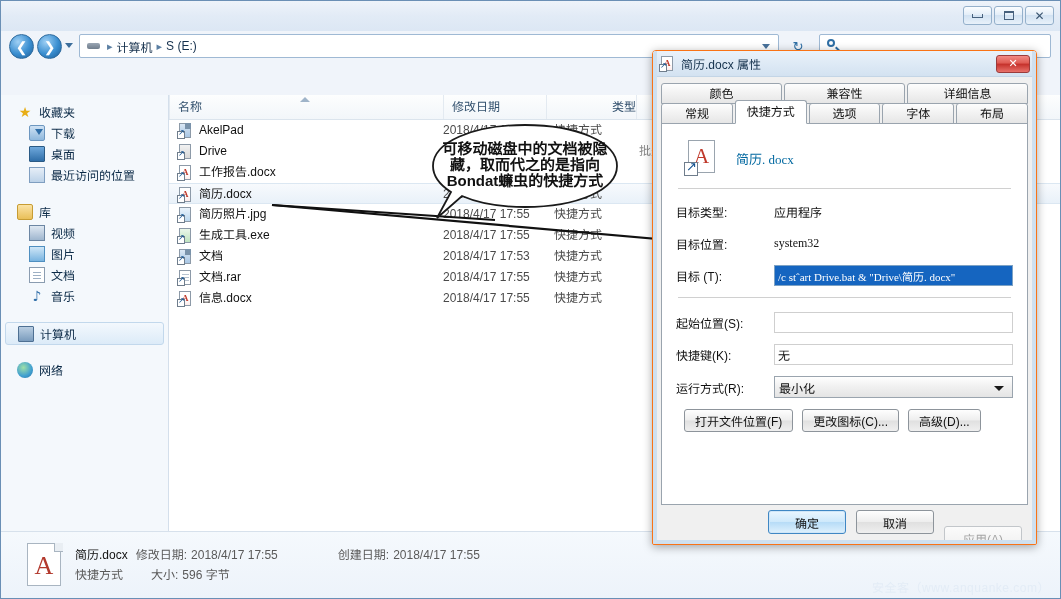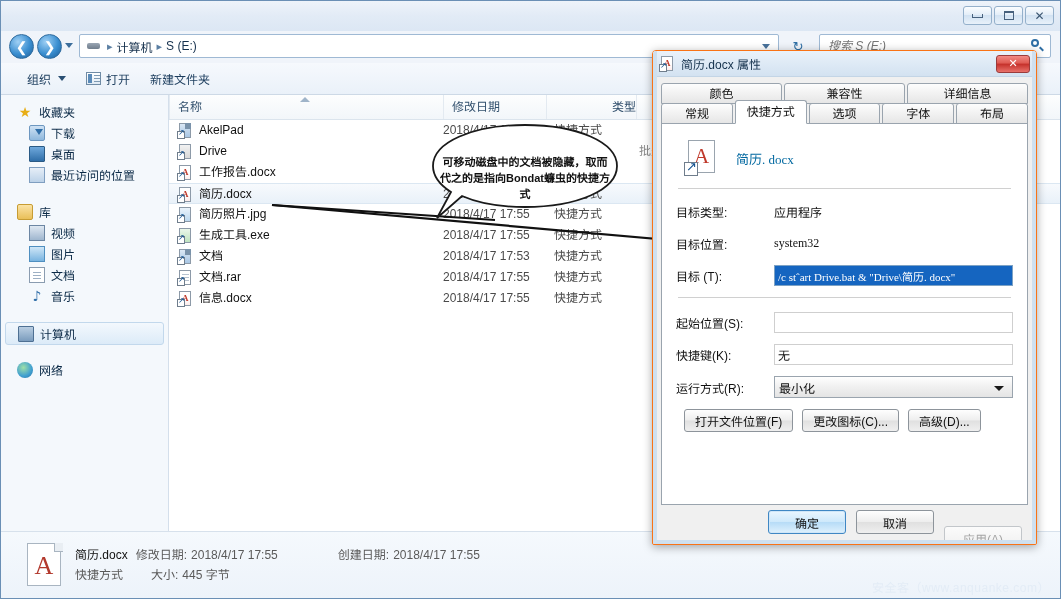--- a/index.html
+++ b/index.html
@@ -579,24 +579,24 @@
 
   
   .callout-svg {
     position: absolute;
     left: 425px; top: 122px;
     width: 200px; height: 100px;
     pointer-events: none;
   }
   .callout-text {
     position: absolute;
-    left: 440px; top: 154px;
+    left: 440px; top: 141px;
     width: 170px;
     text-align: center;
-    font-size: 11px;
+    font-size: 15px;
     line-height: 16px;
     font-weight: bold;
     color: #111;
     font-family: "Liberation Sans", sans-serif;
     pointer-events: none;
   }
   .pointer-line {
     position: absolute;
     left: 0; top: 0;
     width: 1061px; height: 599px;
@@ -933,38 +933,24 @@
         <span class="crumb-sep">▸</span>
         <span class="crumb">计算机</span>
         <span class="crumb-sep">▸</span>
         <span class="crumb">S (E:)</span>
         <span class="addr-caret"></span>
       </div>
 
       <div class="refreshbtn">↻</div>
 
       <div class="searchbox">
-        <input type="text" placeholder="搜索 S (E:)" style="">
         <span class="search-icon"></span>
       </div>
     </div>
 
-    <div class="cmdbar">
-      <div class="cmd-item">
-        <span>组织</span>
-        <span class="cmd-caret"></span>
-      </div>
-      <div class="cmd-item">
-        <span class="open-icon"></span>
-        <span>打开</span>
-      </div>
-      <div class="cmd-item">
-        <span>新建文件夹</span>
-      </div>
-    </div>
 
     <div class="sidebar">
       <div class="nav-group">
         <div class="nav-row">
           <span class="ico ico-star">★</span>
           <span>收藏夹</span>
         </div>
         <div class="nav-row child">
           <span class="ico ico-download"></span>
           <span>下载</span>
@@ -1158,21 +1144,21 @@
           <span class="st-label">修改日期:</span>
           <span class="st-val">2018/4/17 17:55</span>
           <span class="st-gap"></span>
           <span class="st-label">创建日期:</span>
           <span class="st-val">2018/4/17 17:55</span>
         </div>
         <div class="status-line">
           <span class="st-val">快捷方式</span>
           <span class="st-gap2"></span>
           <span class="st-label">大小:</span>
-          <span class="st-val">445 字节</span>
+          <span class="st-val">596 字节</span>
         </div>
       </div>
     </div>
 
     <div class="watermark">安全客（www.anquanke.com）</div>
   </div>
 
   <svg class="pointer-line" viewBox="0 0 1061 599">
     <line x1="272" y1="205" x2="760" y2="248" stroke="#111" stroke-width="2.2"></line>
     <polygon points="772,249 752,242 754,254" fill="#111"></polygon>

